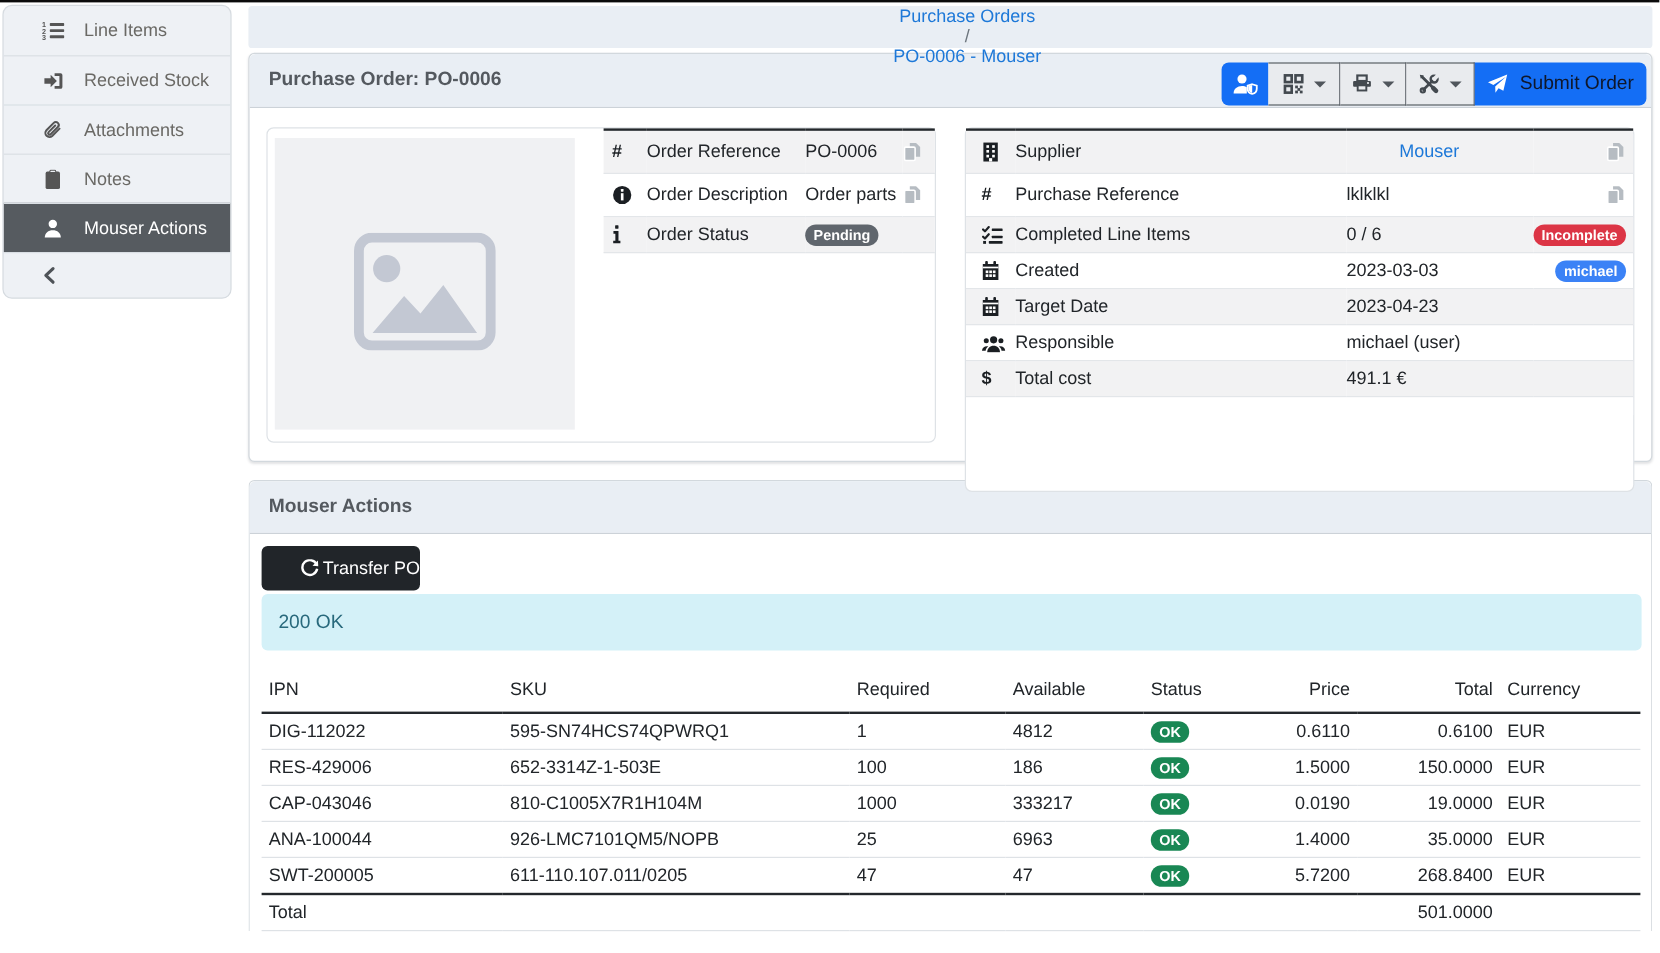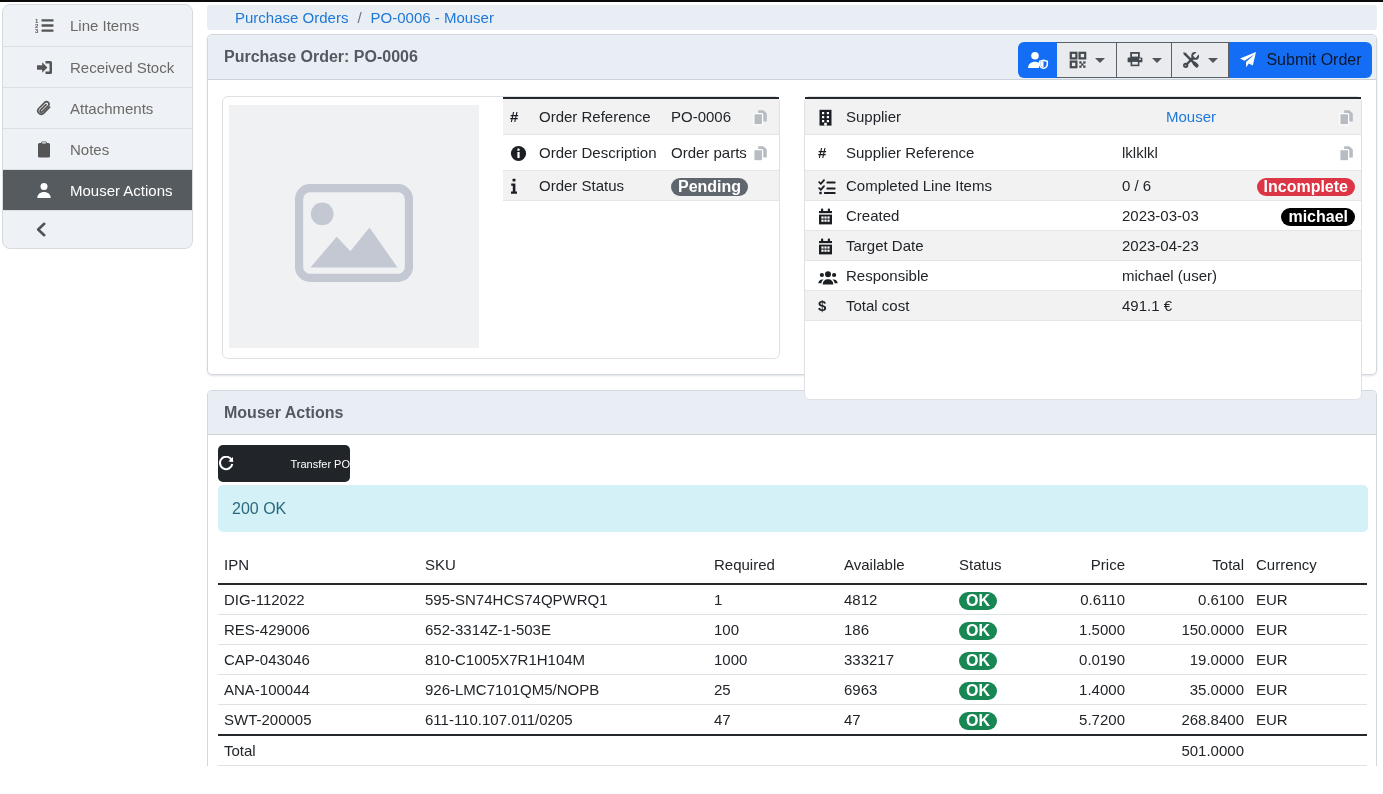--- a/index.html
+++ b/index.html
@@ -15,22 +15,22 @@
 .side-item { height:41px; display:flex; align-items:center; border-top:1px solid #dadfe4;
   color:#6a6965; font-size:15px;padding-left:20px; }
 .side-item:first-child { border-top:none; }
 .side-item .ic { width:24px; margin-left:9px; display:flex; justify-content:center; align-items:center; color:#555; }
 .side-item .lbl { margin-left:14px; }
 .side-item.sel { background:#565b60; color:#fff; }
 .side-item.sel .ic { color:#fff; }
 .side-item.collapse { height:38px; }
 
 .main { position:absolute; left:207px; top:5px; width:1170px; }
-.crumbs { height:25px; background:#e9eef4; border-radius:3px; display:flex; align-items:center;
-  padding-left:28px; font-size:15px; color:#1d78d8; }
+.crumbs { height:35px; background:#e9eef4; border-radius:3px; display:flex; align-items:center;
+  padding-left:28px; font-size:15px; color:#1d78d8;flex-direction:column; }
 .crumbs .sep { color:#6c757d; padding:0 9px; }
 .panel { margin-top:4px; border:1px solid #d2d8dd; border-radius:5px; box-shadow:0 1px 2px rgba(60,70,80,.15); background:#fff; }
 .panel-h { background:#e9eef4; border-bottom:1px solid #ccd2d8; border-radius:5px 5px 0 0;
   display:flex; align-items:center; height:45px; padding:0 4px 0 16px; }
 .panel-h .title { font-size:16px; font-weight:bold; color:#54595f; }
 
 .btngroup { margin-left:auto; display:flex; height:36px; align-self:flex-start; margin-top:7px; }
 .btn { display:flex; align-items:center; justify-content:center; height:36px; }
 .btn-blue { background:#146ef5; color:#0f172a; }
 .btn-light { background:#e9ebee; border:1px solid #5a6066; border-left:none; color:#43494f; }
@@ -59,32 +59,32 @@
 td svg { vertical-align:-4px; }
 .cardL td.dico { width:36px; text-align:left; padding-left:7px !important; }
 .cardR td.dico { width:41px; text-align:left; padding-left:13px !important; }
 .cardL td.dlbl { width:132px; min-width:132px; }
 .cardR td.dlbl { width:276px; }
 td.dcopy { text-align:right; padding-right:10px !important; color:#b6bcc2; padding-top:4px !important; padding-bottom:4px !important; }
 .cardL td.dcopy { width:26px; }
 .cardR td.dcopy { width:28px; } .cardR td.dcopy { padding-right:6px !important; }
 a.lnk { color:#1d78d8; text-decoration:none;margin-left:44px; }
 
-.badge { display:inline-block; font-size:16px; font-weight:bold; color:#fff; padding:2px 7px;
+.badge { display:inline-block; font-size:12px; font-weight:bold; color:#fff; padding:2px 7px;
   border-radius:10px; line-height:14px; vertical-align:middle; }
 .bg-gray { background:#60666d; }
 .bg-red { background:#dc3545;text-align:right; }
-.bg-dark { background:#000000; }
+.bg-dark { background:#3b82f6; }
 .bg-green { background:#198754; }
 
 .panel2 { margin-top:15px; border:1px solid #d2d8dd; border-bottom:none; border-radius:5px 5px 0 0; background:#fff; }
 .panel2 .panel-h { height:44px; }
 .pbody2 { padding:10px 8px 0 10px; }
 .btn-dark { width:132px; height:37px; background:#212529; color:#fff; border-radius:5px;
-  display:flex; align-items:center; justify-content:space-between; gap:3px; font-size:11px; }
+  display:flex; align-items:center; justify-content:flex-end; gap:3px; font-size:15px; }
 .alert { margin-top:3px; height:47px; background:#d4f1f8; border-radius:5px; color:#28697c;
   font-size:16px; display:flex; align-items:center; padding-left:14px; }
 
 table.it { margin-top:18px; width:1149px; border-collapse:collapse; font-size:15px; color:#212529; table-layout:fixed; }
 table.it th { font-weight:normal; text-align:left; padding:5px 6px 8px 6px; line-height:20px;
   border-bottom:2px solid #24282c; }
 table.it td { padding:5px 6px 4px 6px; line-height:20px; border-bottom:1px solid #dee2e6; }
 table.it tr.lastrow td { border-bottom:2px solid #24282c; }
 table.it th.tr-r, table.it td.tr-r { text-align:right; }
 </style>
@@ -303,21 +303,21 @@
                 <td><a class="lnk">Mouser</a></td>
                 <td class="dcopy"><svg width="17" height="17" viewBox="0 0 17 17">
                     <g fill="currentColor">
                       <path d="M6.2 1.2 h5.2 l3.4 3.4 v8 h-8.6 z"></path>
                       <rect x="1.8" y="4.6" width="8.8" height="11.2" rx="1" stroke="#fff" stroke-width="1.3"></rect>
                     </g>
                   </svg></td>
               </tr>
           <tr class="tall">
                 <td class="dico"><b style="font-size:15px">#</b></td>
-                <td class="dlbl">Supplier Reference</td>
+                <td class="dlbl">Purchase Reference</td>
                 <td>lklklkl</td>
                 <td class="dcopy"><svg width="17" height="17" viewBox="0 0 17 17">
                     <g fill="currentColor">
                       <path d="M6.2 1.2 h5.2 l3.4 3.4 v8 h-8.6 z"></path>
                       <rect x="1.8" y="4.6" width="8.8" height="11.2" rx="1" stroke="#fff" stroke-width="1.3"></rect>
                     </g>
                   </svg></td>
               </tr>
           <tr>
                 <td class="dico"><svg width="18" height="16" viewBox="0 0 18 16">

